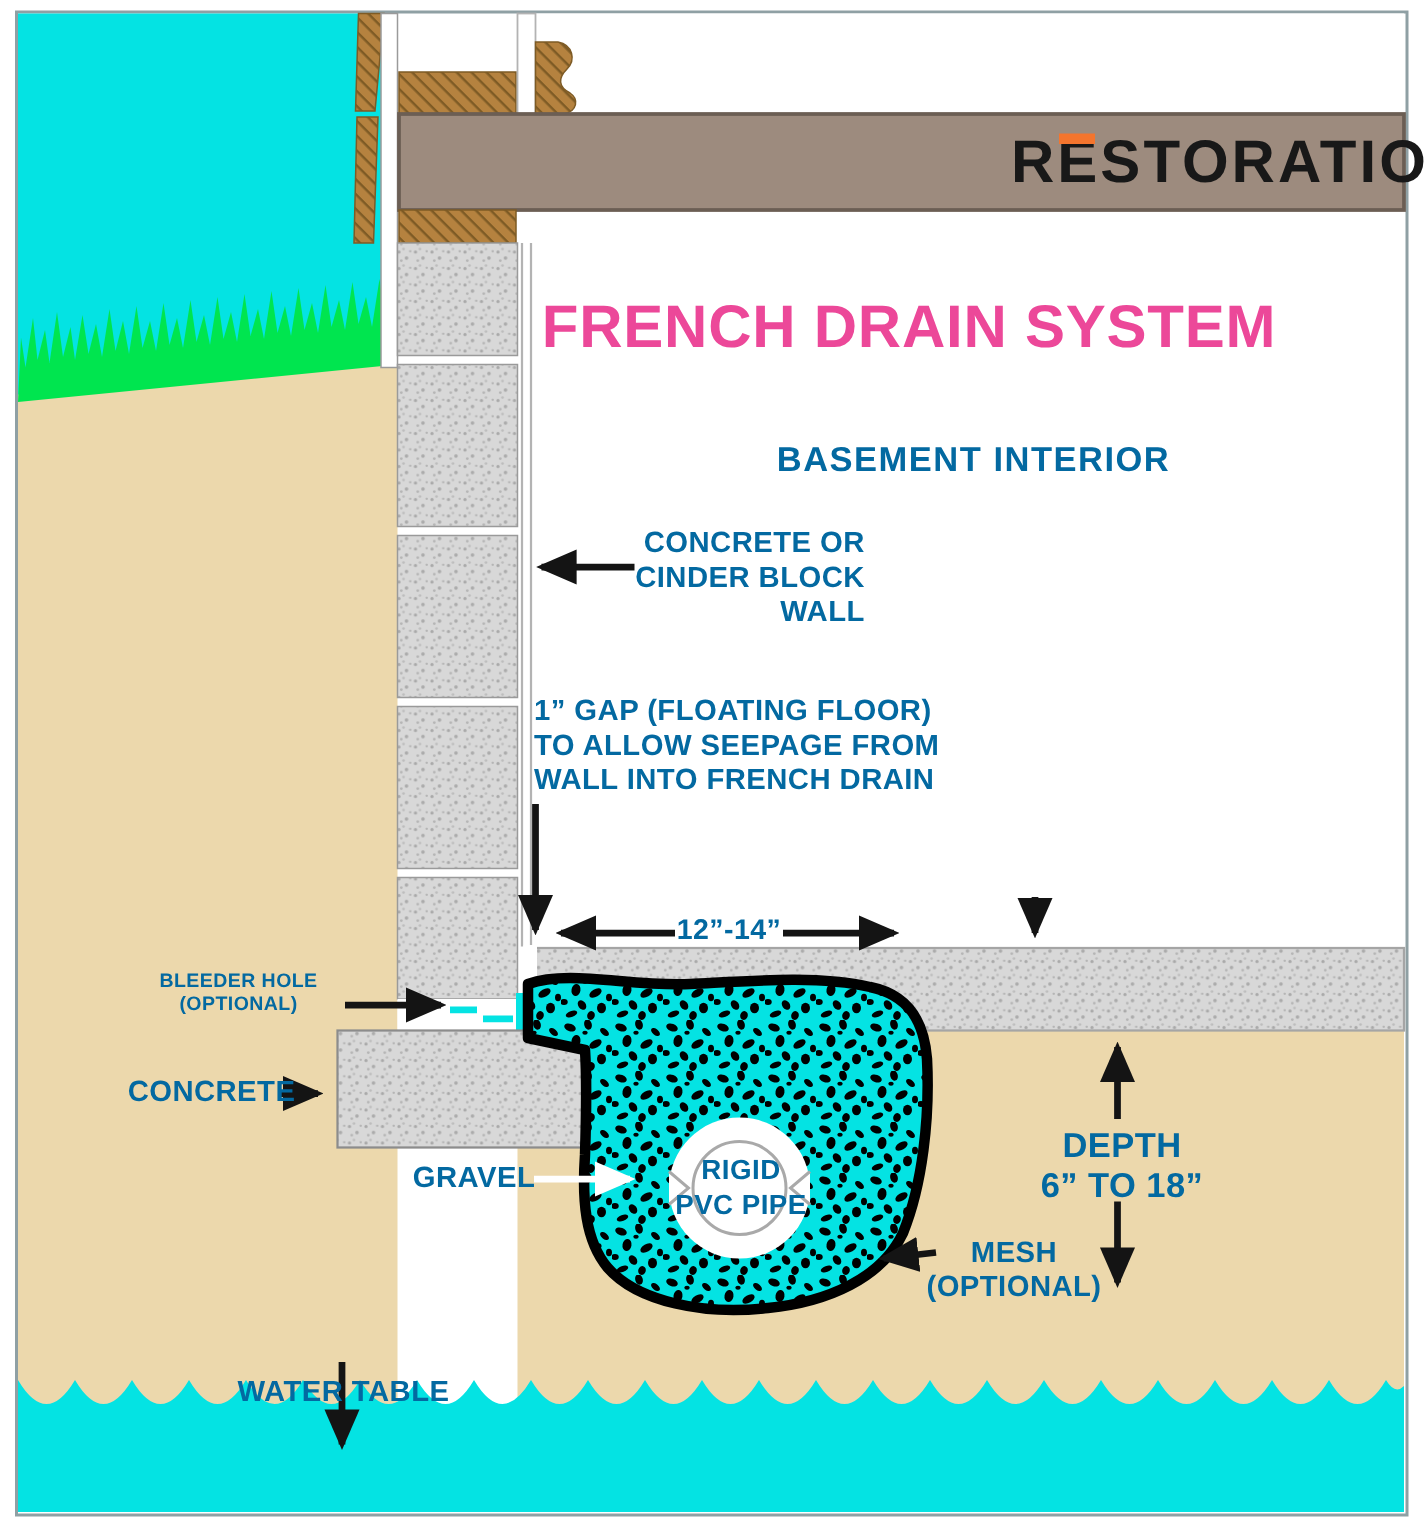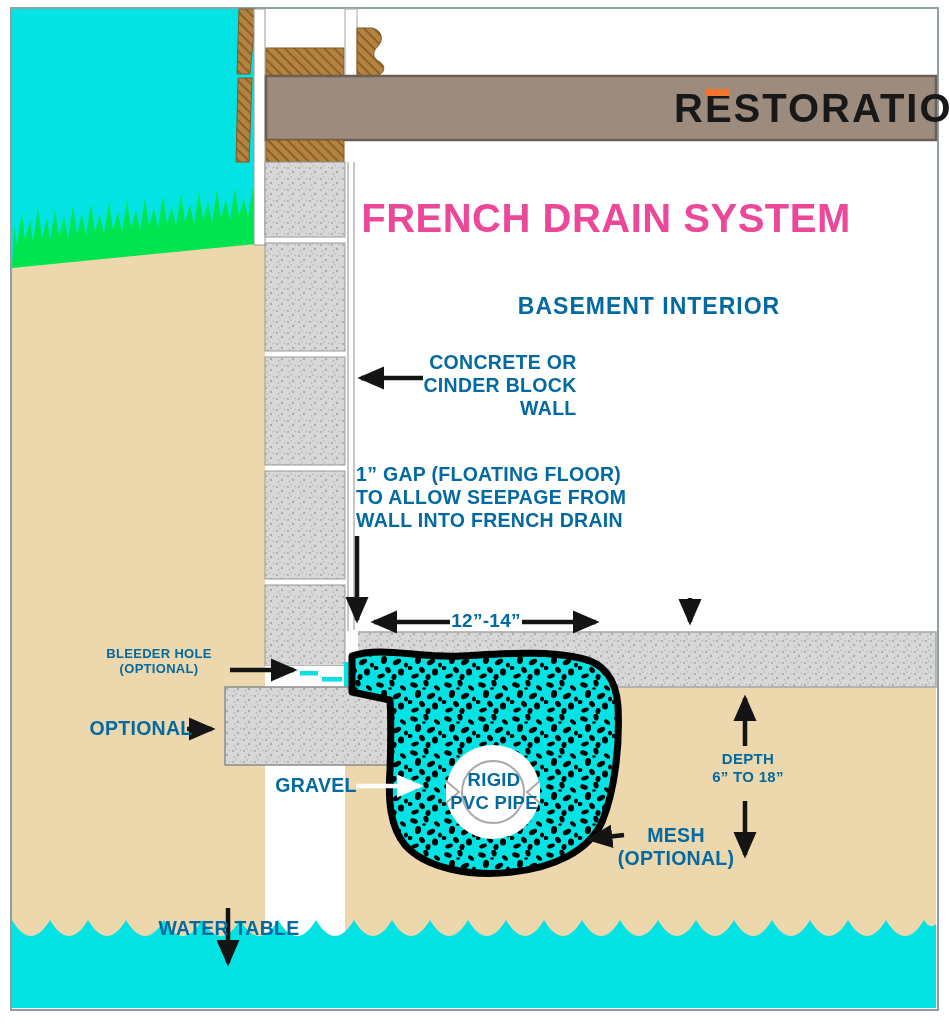--- a/index.html
+++ b/index.html
@@ -24,21 +24,21 @@
   .side-view{left:136px;top:383px;font-size:21px;}
   .wall-label{left:500px;top:351px;font-size:19.5px;text-align:right;}
   .gap-label{left:356px;top:463px;font-size:19.5px;text-align:left;transform:none;}
   .slab-label{left:692px;top:574px;font-size:19.5px;white-space:nowrap;}
   .dim-label{left:486px;top:610px;font-size:19px;white-space:nowrap;}
   .bleeder-label{left:159px;top:646px;font-size:13px;}
   .footing-label{left:141px;top:717px;font-size:19.5px;}
   .gravel-label{left:316px;top:774px;font-size:19.5px;}
   .pipe-label{left:494px;top:768px;font-size:18.5px;line-height:1.25;}
   .mesh-label{left:652px;top:824px;font-size:19.5px;margin-left:24px;}
-  .depth-label{left:748px;top:750px;font-size:15px;}
+  .depth-label{left:748px;top:750px;font-size:23px;}
   .water-label{left:229px;top:885px;font-size:19.5px;white-space:nowrap;margin-top:32px;}
 </style>
 </head>
 <body>
 
 <div id="stage">
 
 <svg id="diagram-svg" width="950" height="1024" viewBox="0 0 950 1024">
   <defs>
     <pattern id="pConc" width="11" height="11" patternUnits="userSpaceOnUse">
@@ -184,21 +184,21 @@
 <div class="lbl basement-interior ctr">BASEMENT INTERIOR</div>
 <div class="lbl wall-label ctr">CONCRETE OR
 CINDER BLOCK
 WALL</div>
 <div class="lbl gap-label">1” GAP (FLOATING FLOOR)
 TO ALLOW SEEPAGE FROM
 WALL INTO FRENCH DRAIN</div>
 <div class="lbl dim-label ctr">12”-14”</div>
 <div class="lbl bleeder-label ctr">BLEEDER HOLE
 (OPTIONAL)</div>
-<div class="lbl footing-label ctr">OPTIONAL</div>
+<div class="lbl footing-label ctr">CONCRETE</div>
 <div class="lbl gravel-label ctr">GRAVEL</div>
 <div class="lbl pipe-label ctr">RIGID
 PVC PIPE</div>
 <div class="lbl mesh-label ctr">MESH
 (OPTIONAL)</div>
 <div class="lbl depth-label ctr">DEPTH
 6” TO 18”</div>
 <div class="lbl water-label ctr">WATER TABLE</div>
 
 </div>

